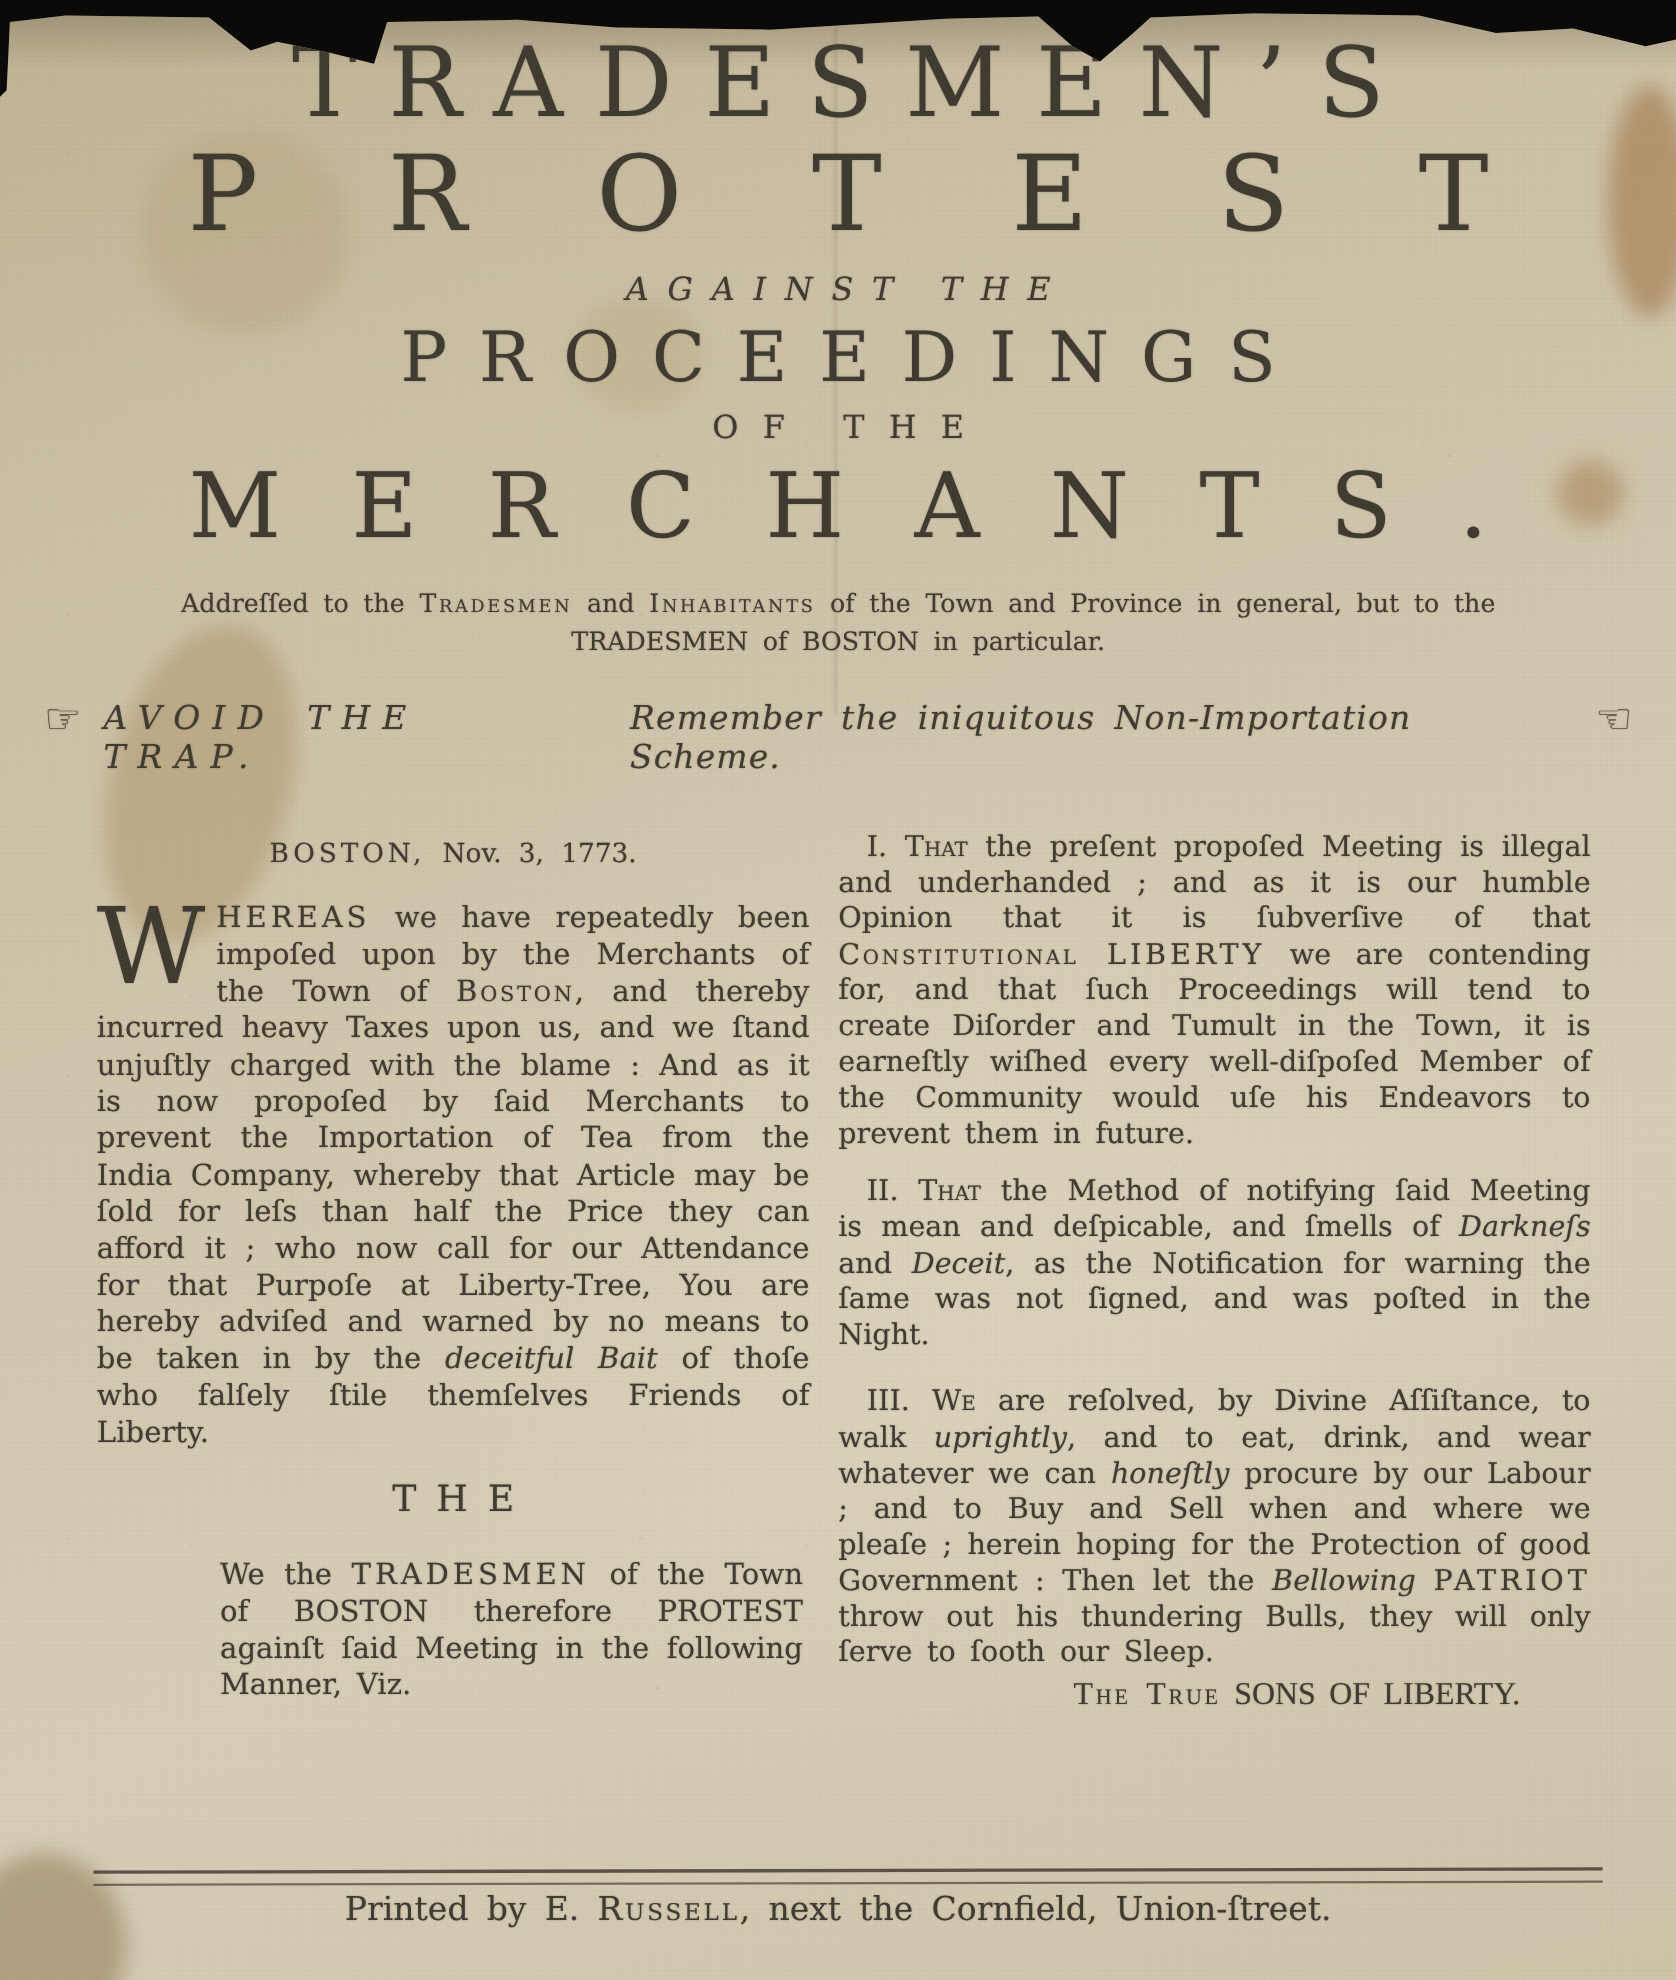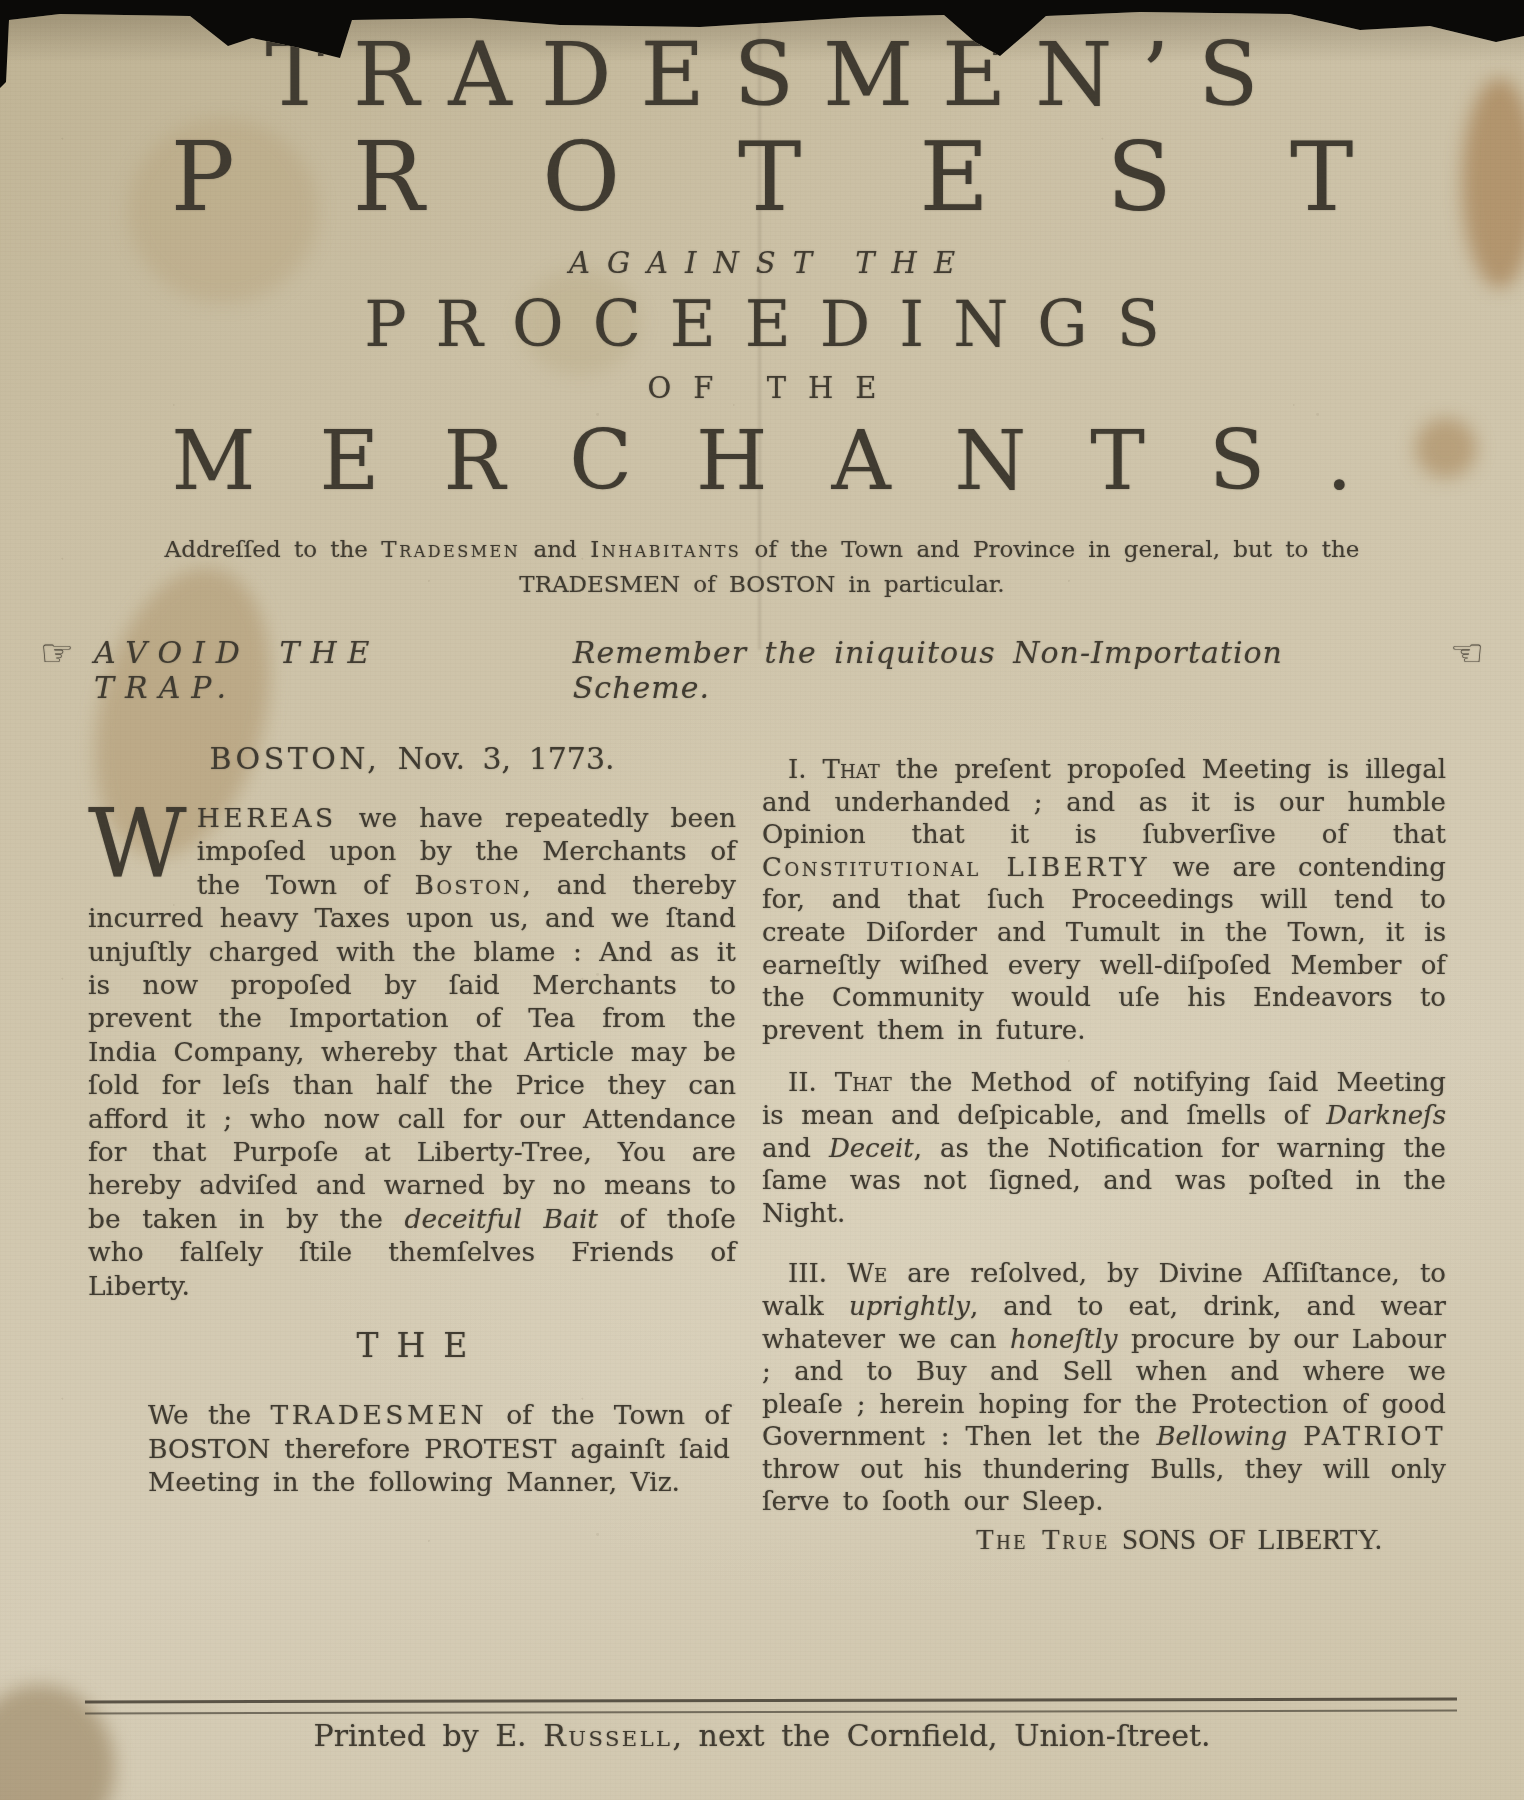--- a/index.html
+++ b/index.html
@@ -53,26 +53,26 @@
   .motto .trap{font-style:italic;letter-spacing:11px;word-spacing:8px;margin:0 26px 0 20px;}
   .motto .remember{font-style:italic;word-spacing:7px;letter-spacing:1px;}
   .manicule{font-family:"DejaVu Sans","Liberation Sans",sans-serif;font-size:38px;position:relative;top:3px;opacity:.85;}
   .manicule.flip{display:inline-block;transform:scaleX(-1);margin-left:22px;}
 
   .columns{display:flex;margin:34px 38px 0 48px;gap:26px;}
   .colL{width:648px;}
   .colR{width:684px;padding-top:14px;}
   .body{font-size:26.5px;line-height:33.4px;text-align:justify;word-spacing:5px;}
   .colR .body{font-size:26px;line-height:32.6px;}
-  .dateline{text-align:center;font-size:30px;line-height:36px;margin-top:2px;word-spacing:8px;}
+  .dateline{text-align:center;font-size:24px;line-height:36px;margin-top:18px;word-spacing:8px;}
   .whereas{margin-top:24px;}
   .dropcap{float:left;font-size:96px;line-height:74px;height:72px;margin:6px 10px 0 0;}
   .theword{text-align:center;font-size:33px;line-height:36px;letter-spacing:18px;text-indent:18px;margin-top:26px;}
   .protestword{text-align:center;font-size:78px;line-height:98px;letter-spacing:21px;text-indent:21px;margin-top:4px;white-space:nowrap;}
-  .resolve{margin:34px 6px 0 60px;}
+  .resolve{margin:34px 6px 0 112px;}
   .pI{text-indent:26px;}
   .p2{margin-top:20px;text-indent:26px;}
   .p3{margin-top:28px;text-indent:26px;}
   .signoff{margin-top:4px;text-align:right;font-size:29px;line-height:34px;padding-right:64px;word-spacing:5px;font-family:Liberation Serif, serif;}
 
   .rule{position:absolute;left:85px;top:1699px;width:1372px;height:9px;transform:rotate(-.12deg);
     border-top:3px solid rgba(56,50,40,.78);border-bottom:2px solid rgba(56,50,40,.62);}
   .imprint{position:absolute;left:0;top:1718px;width:100%;text-align:center;font-size:30px;word-spacing:7px;}
 
   .i{font-style:italic;}

